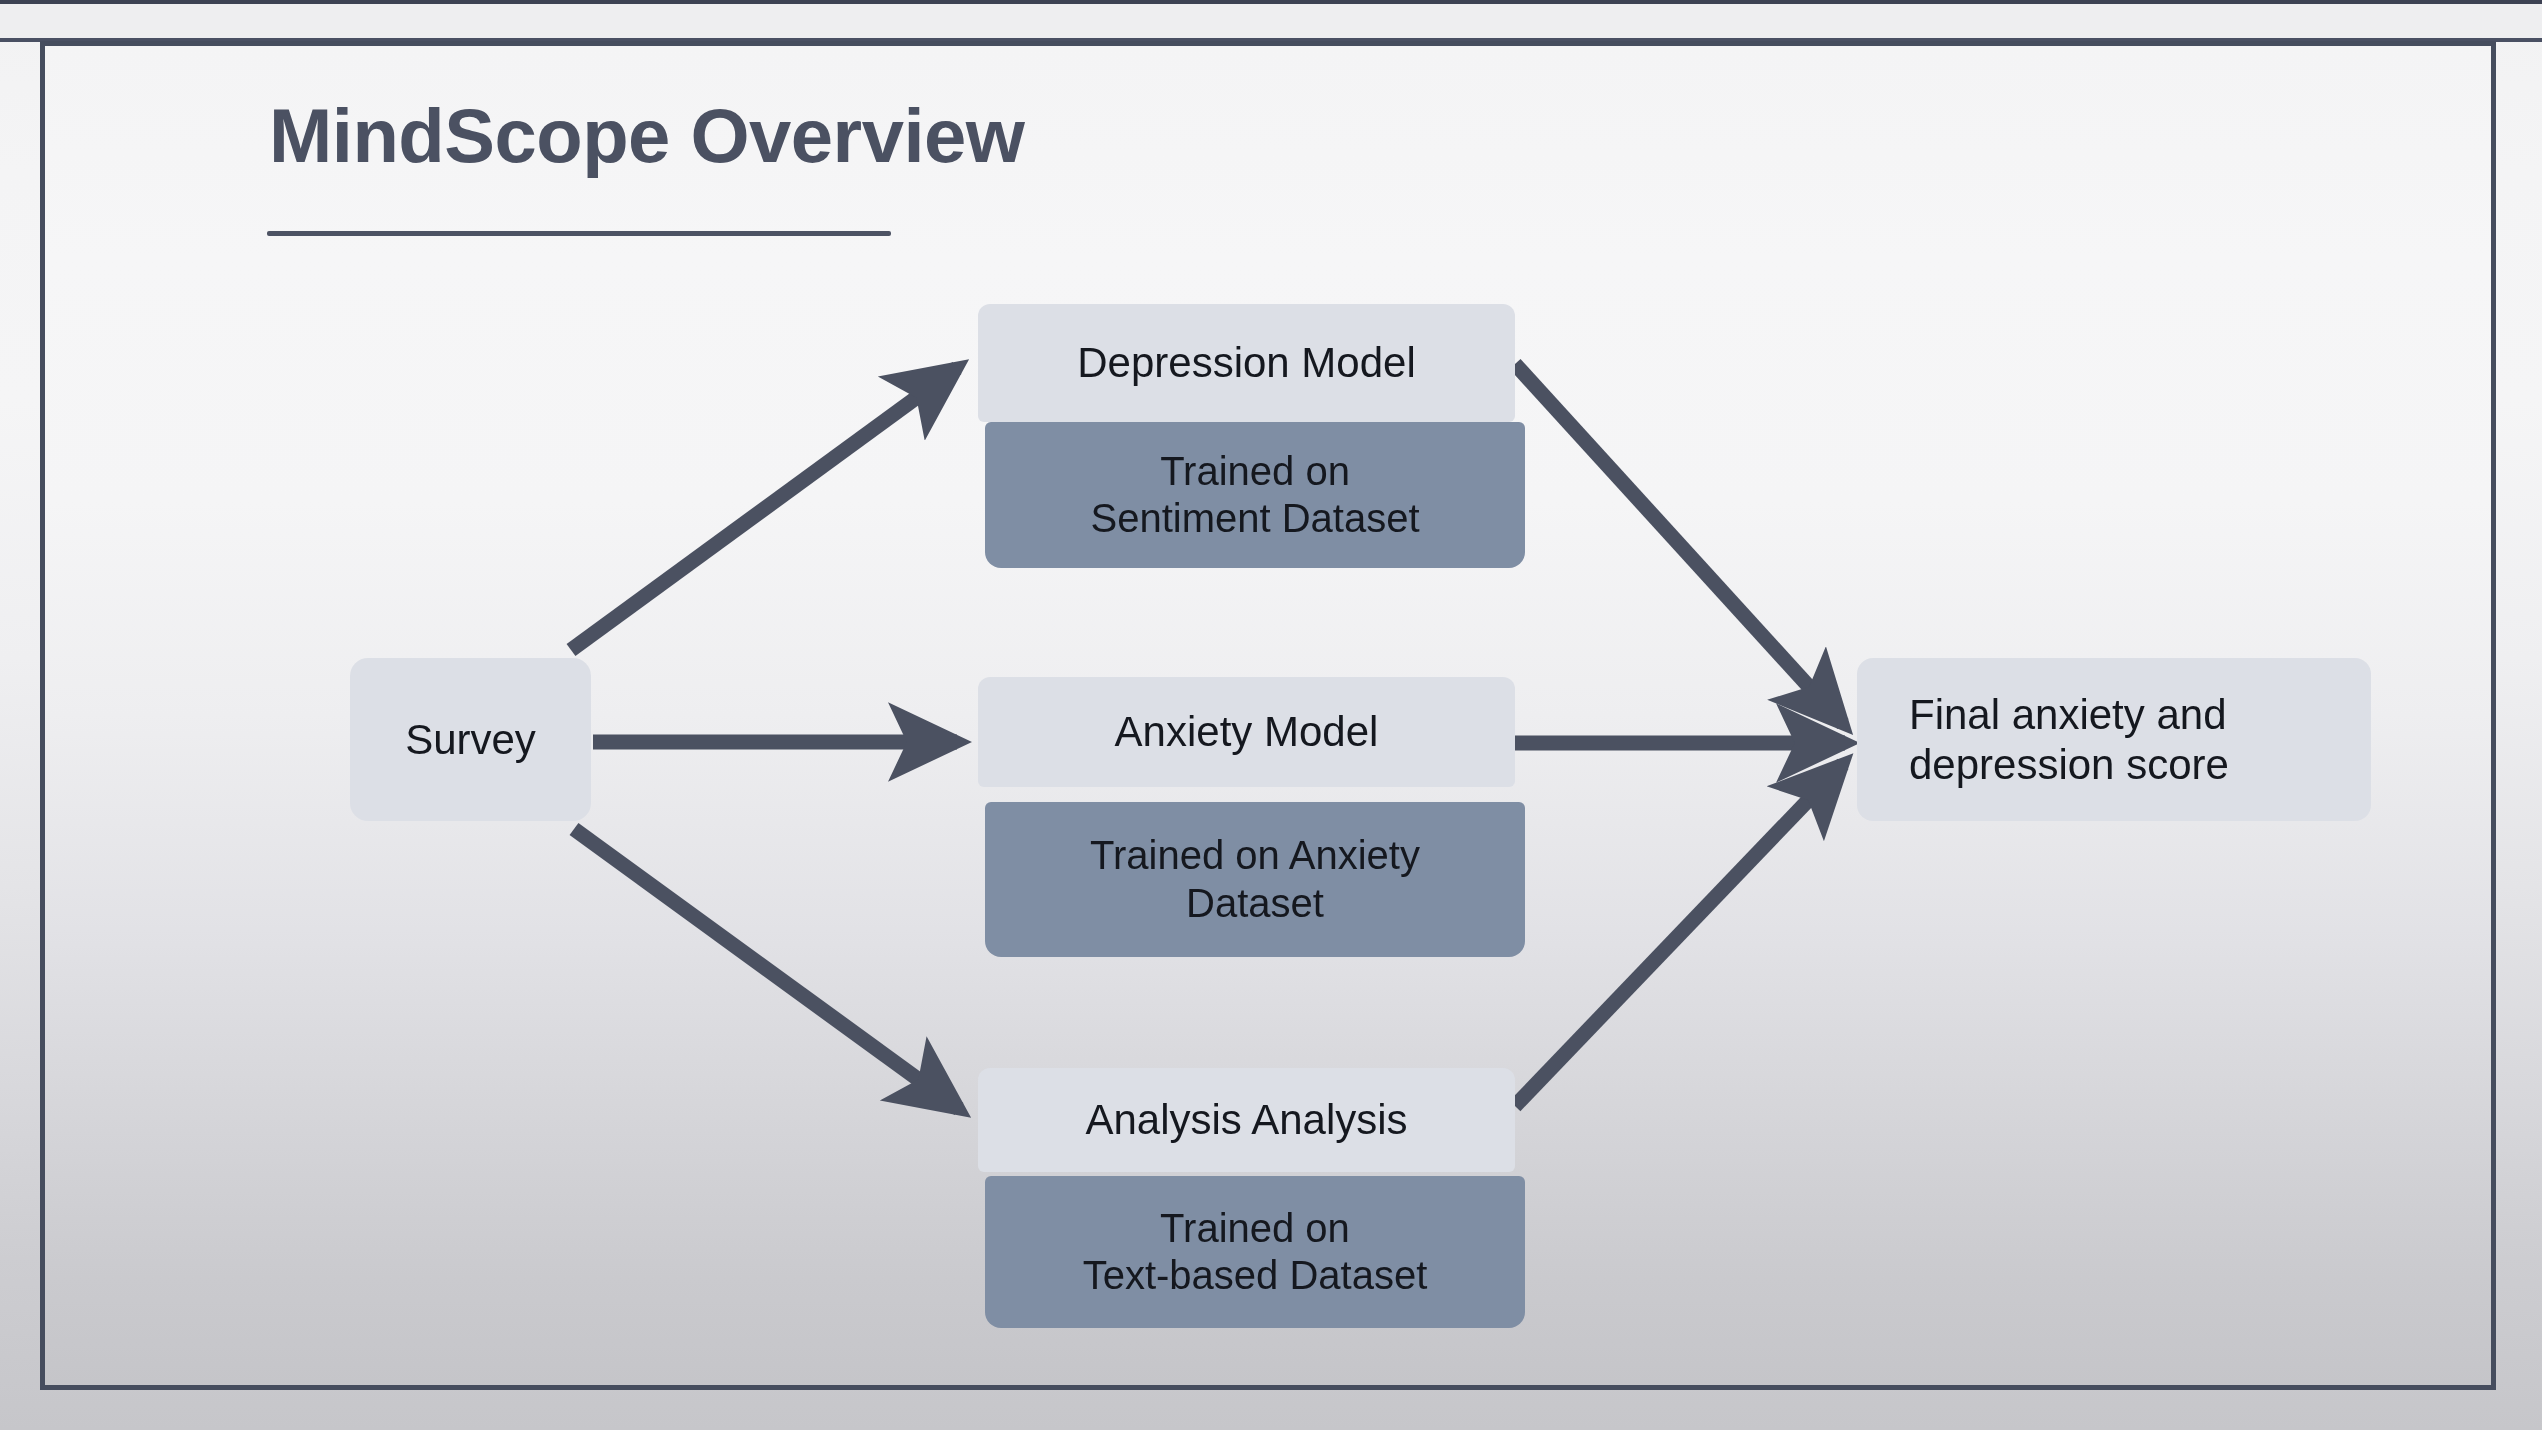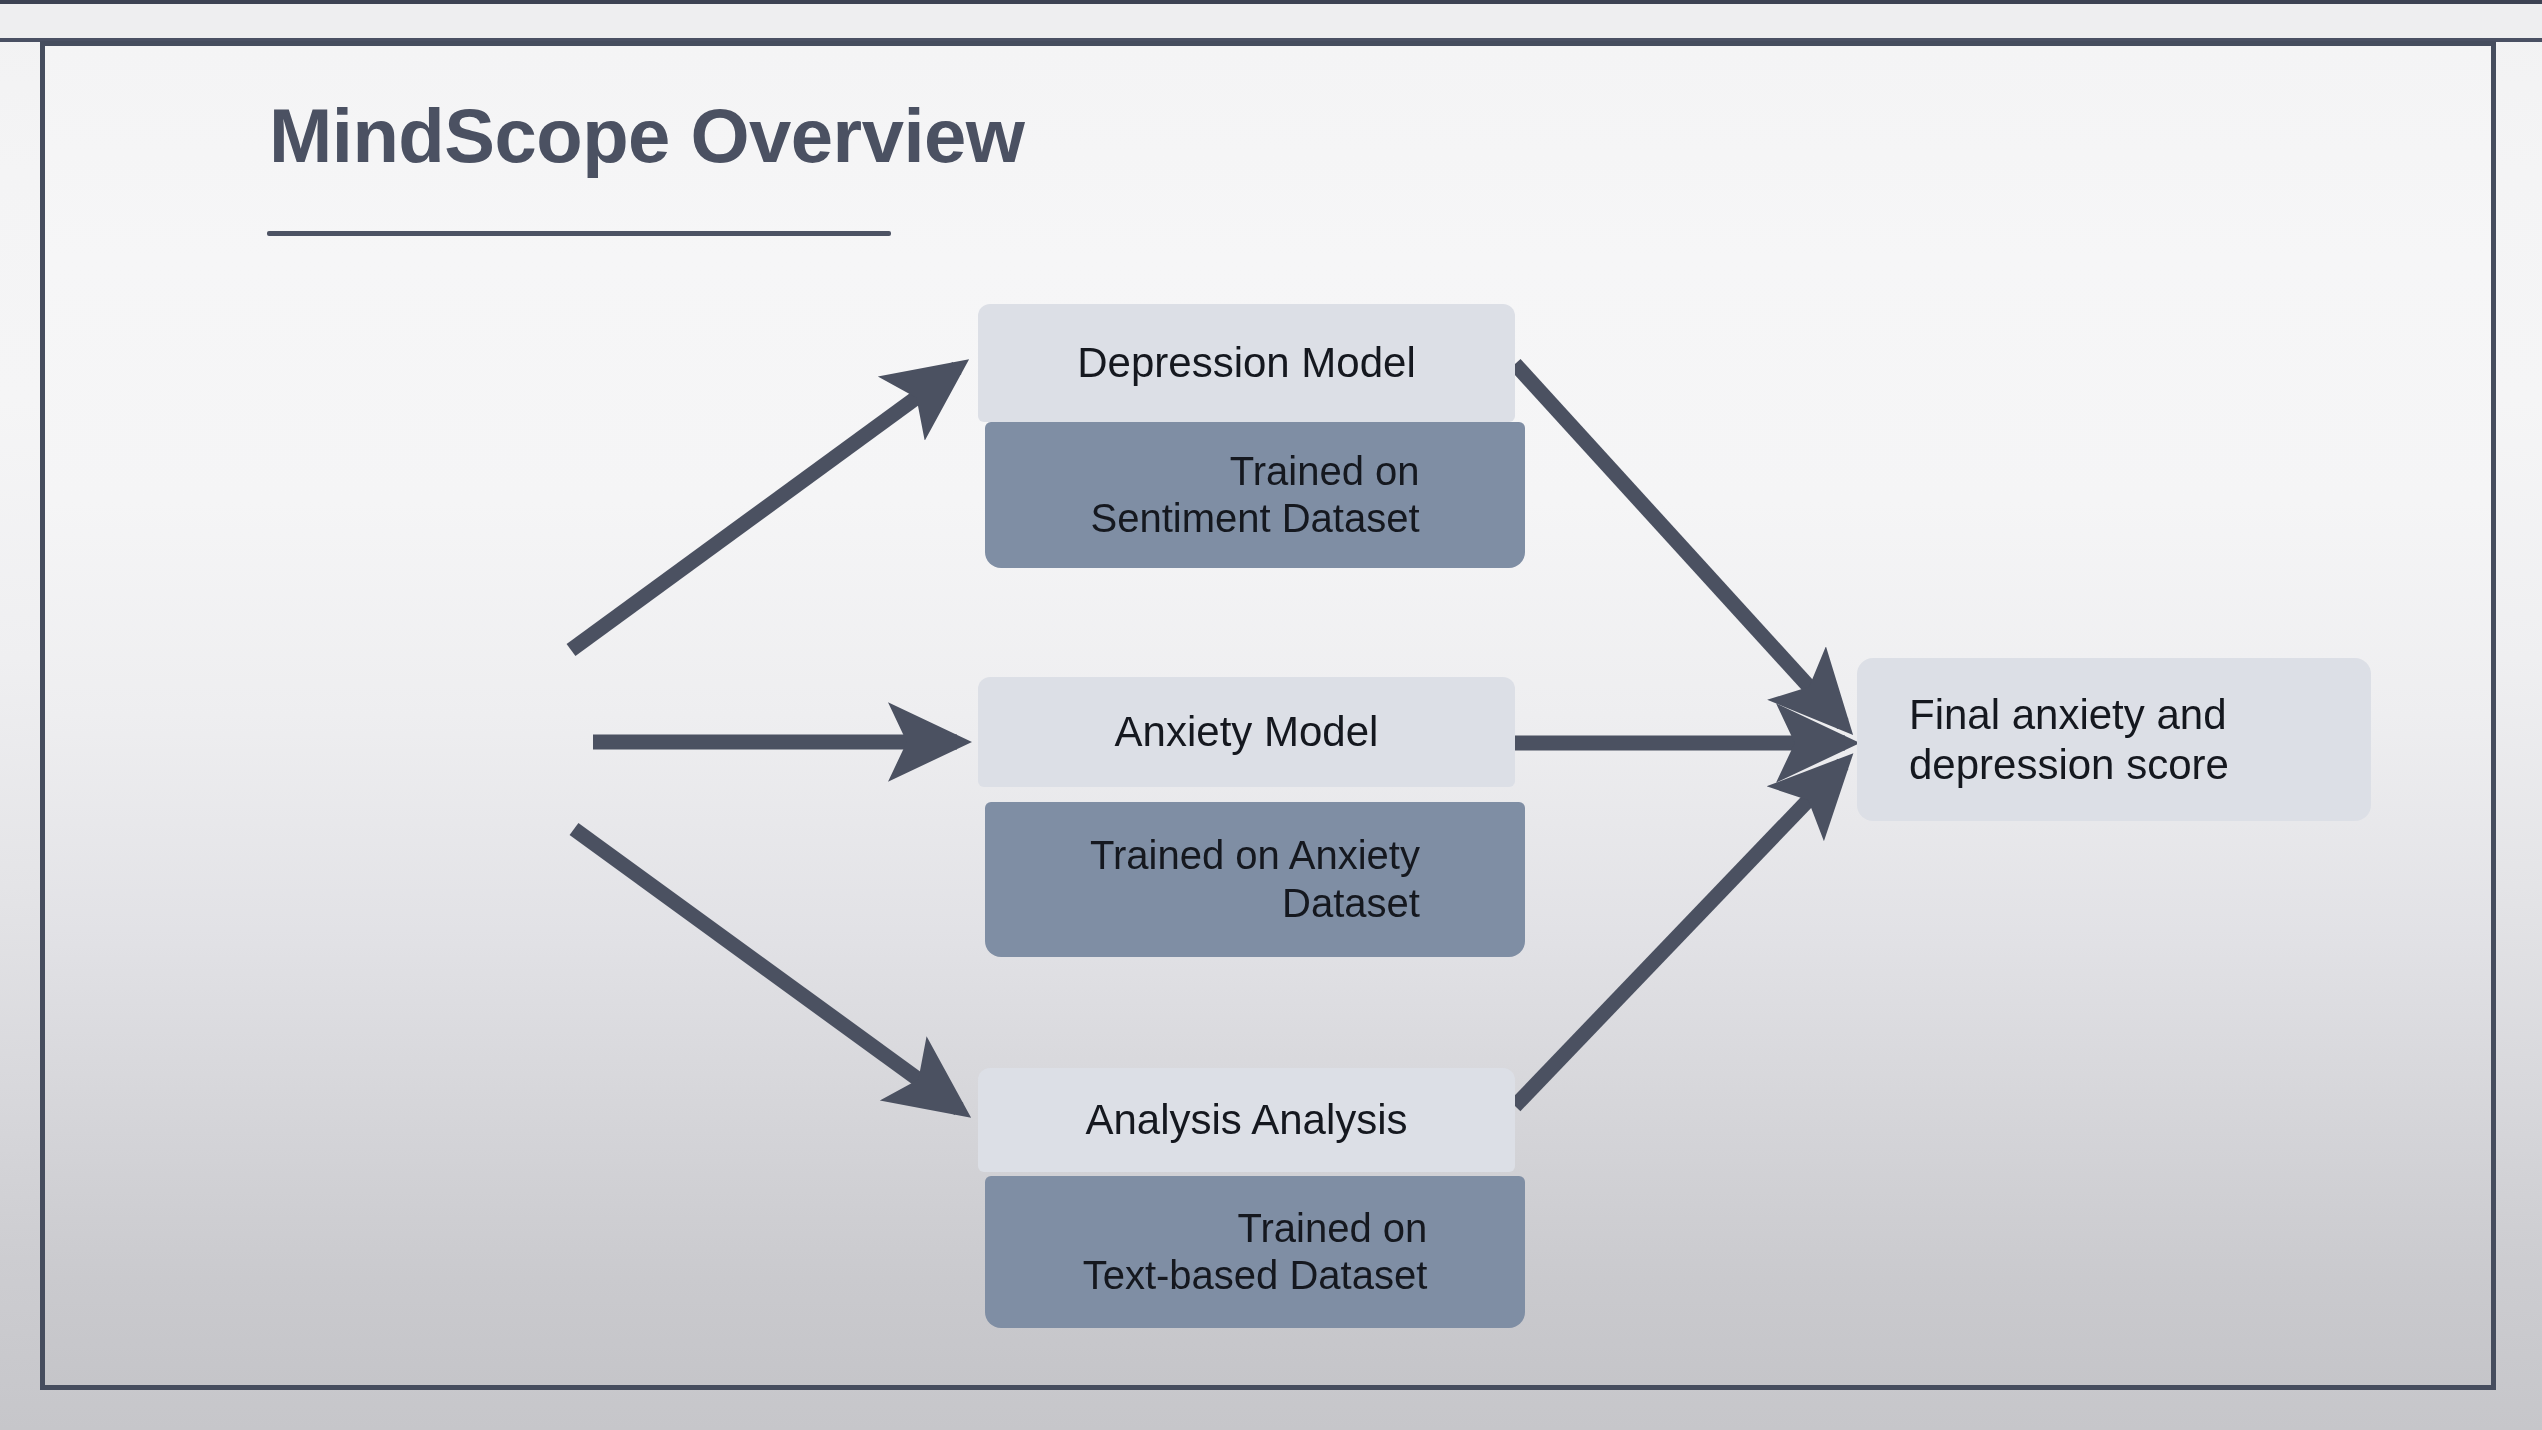--- a/index.html
+++ b/index.html
@@ -92,21 +92,21 @@
     border-radius: 2px;
   }
 
   
   .node {
     position: absolute;
     box-sizing: border-box;
     display: flex;
     align-items: center;
     justify-content: center;
-    text-align: right;
+    text-align: center;
     color: #15181f;
     border-radius: 14px;
     padding: 0 18px;
     line-height: 1.18;
   }
   .node.light {
     background: #dcdfe6;
   }
   .node.dark {
     background: #7f8ea4;
@@ -180,20 +180,21 @@
 
       <g>
         <line x1="1470" y1="697" x2="1800" y2="697" stroke="#4b5161" stroke-width="15" marker-end="url(#ah)"></line>
       </g>
 
       <g>
         <line x1="1470" y1="1060" x2="1798" y2="718" stroke="#4b5161" stroke-width="15" marker-end="url(#ah)"></line>
       </g>
     </svg>
 
+    <div class="node light" id="survey-node">Survey</div>
 
     <div class="node light" id="depression-model">Depression Model</div>
 
     <div class="node dark" id="depression-train">
       <span>
         <span>Trained on</span><br>
         <span>Sentiment Dataset</span>
       </span>
     </div>
 

